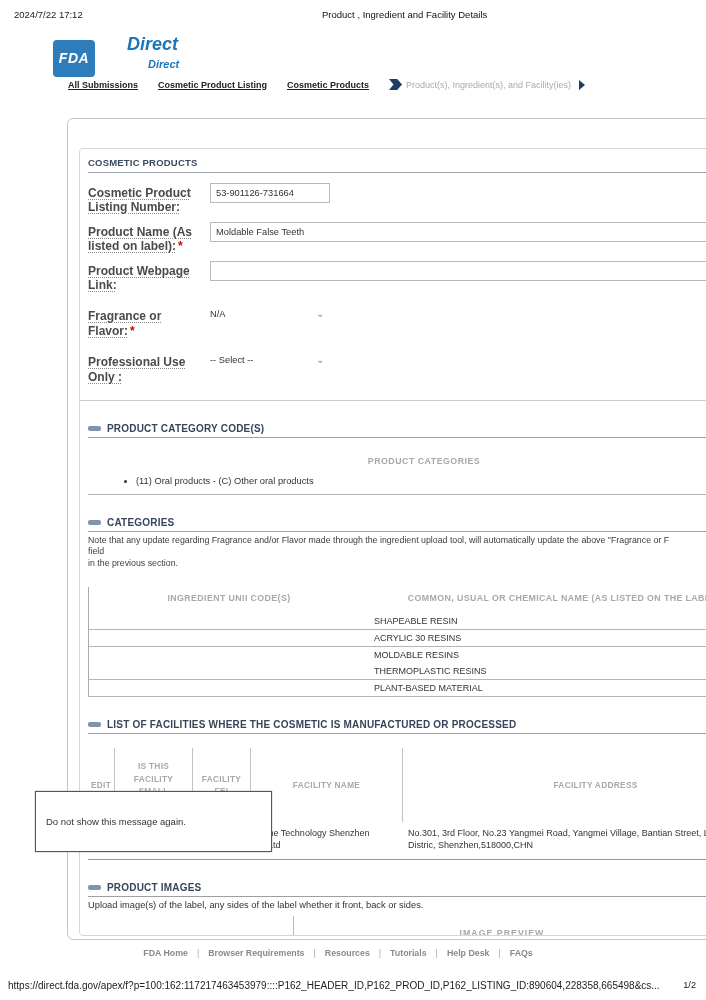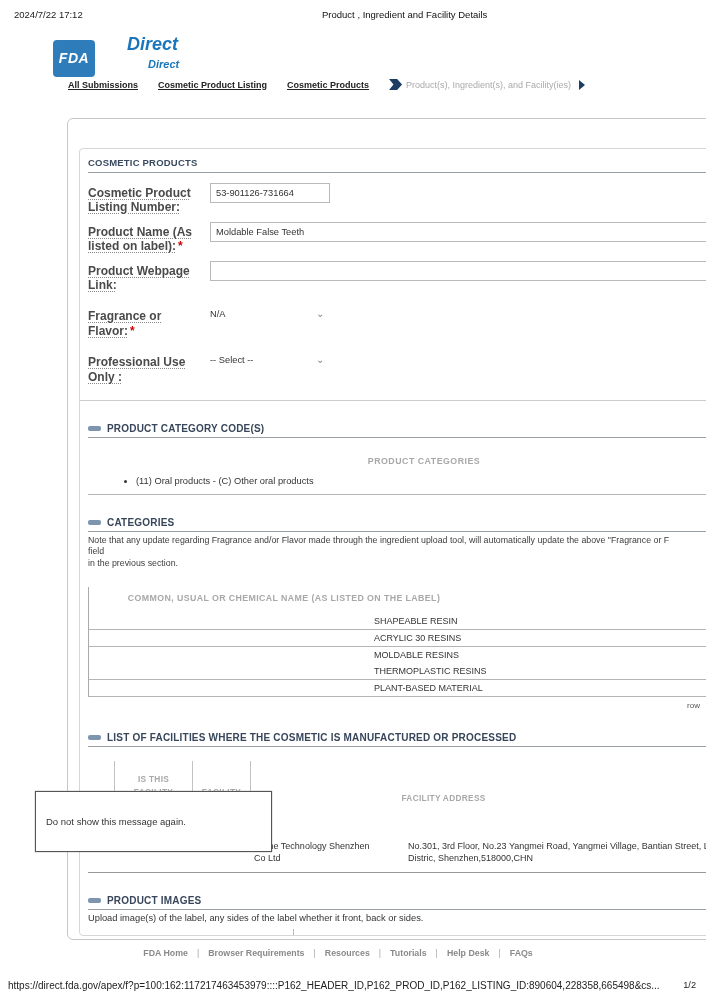--- a/index.html
+++ b/index.html
@@ -157,39 +157,40 @@
       <span class="minus-icon"></span>
       <span class="sec-head-title">CATEGORIES</span>
     </div>
     <div class="note">
       <div class="clip">Note that any update regarding Fragrance and/or Flavor made through the ingredient upload tool, will automatically update the above "Fragrance or F</div>
       <div>field</div>
       <div>in the previous section.</div>
     </div>
     <div class="ing-table">
       <div class="ing-head">
+        <div class="ing-c1">INGREDIENT UNII CODE(S)</div>
         <div class="ing-c2">COMMON, USUAL OR CHEMICAL NAME (AS LISTED ON THE LABEL)</div>
       </div>
       <div class="ing-row">SHAPEABLE RESIN</div>
       <div class="ing-row">ACRYLIC 30 RESINS</div>
       <div class="ing-row nb">MOLDABLE RESINS</div>
       <div class="ing-row">THERMOPLASTIC RESINS</div>
       <div class="ing-row">PLANT-BASED MATERIAL</div>
     </div>
-    <div class="row-count">row</div>
 
     <div class="sec-head">
       <span class="minus-icon"></span>
       <span class="sec-head-title">LIST OF FACILITIES WHERE THE COSMETIC IS MANUFACTURED OR PROCESSED</span>
     </div>
     <div class="fac-table">
       <div class="fac-head">
         <div class="c-edit">EDIT</div>
         <div class="c-sb">IS THIS FACILITY SMALL BUSINESS?</div>
         <div class="c-fei">FACILITY FEI</div>
+        <div class="c-name">FACILITY NAME</div>
         <div class="c-addr">FACILITY ADDRESS</div>
       </div>
       <div class="fac-row">
         <div class="c-edit"><span class="pencil">✎</span></div>
         <div class="c-sb">Yes</div>
         <div class="c-fei">3030356259</div>
         <div class="c-name">
             <div class="fac-name-txt">Lezhe Technology Shenzhen Co Ltd</div>
           </div>
         <div class="c-addr">

